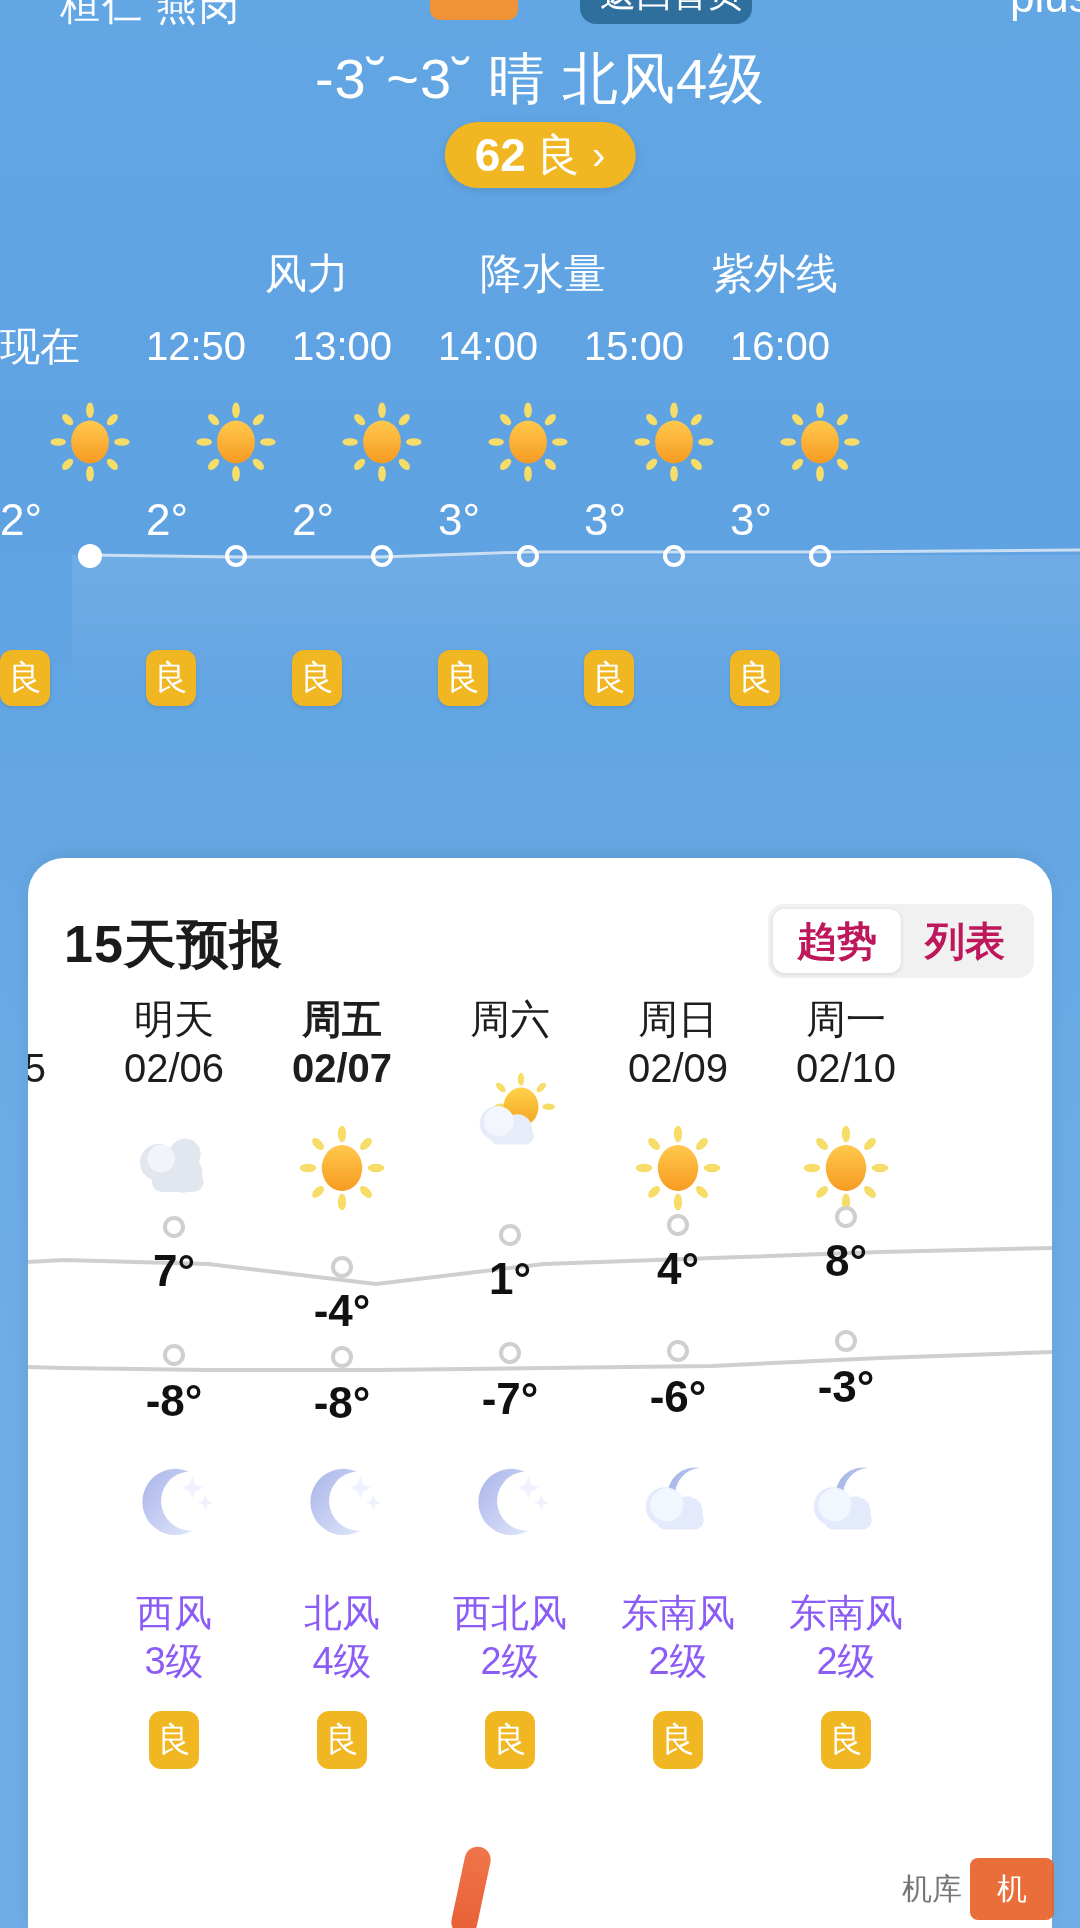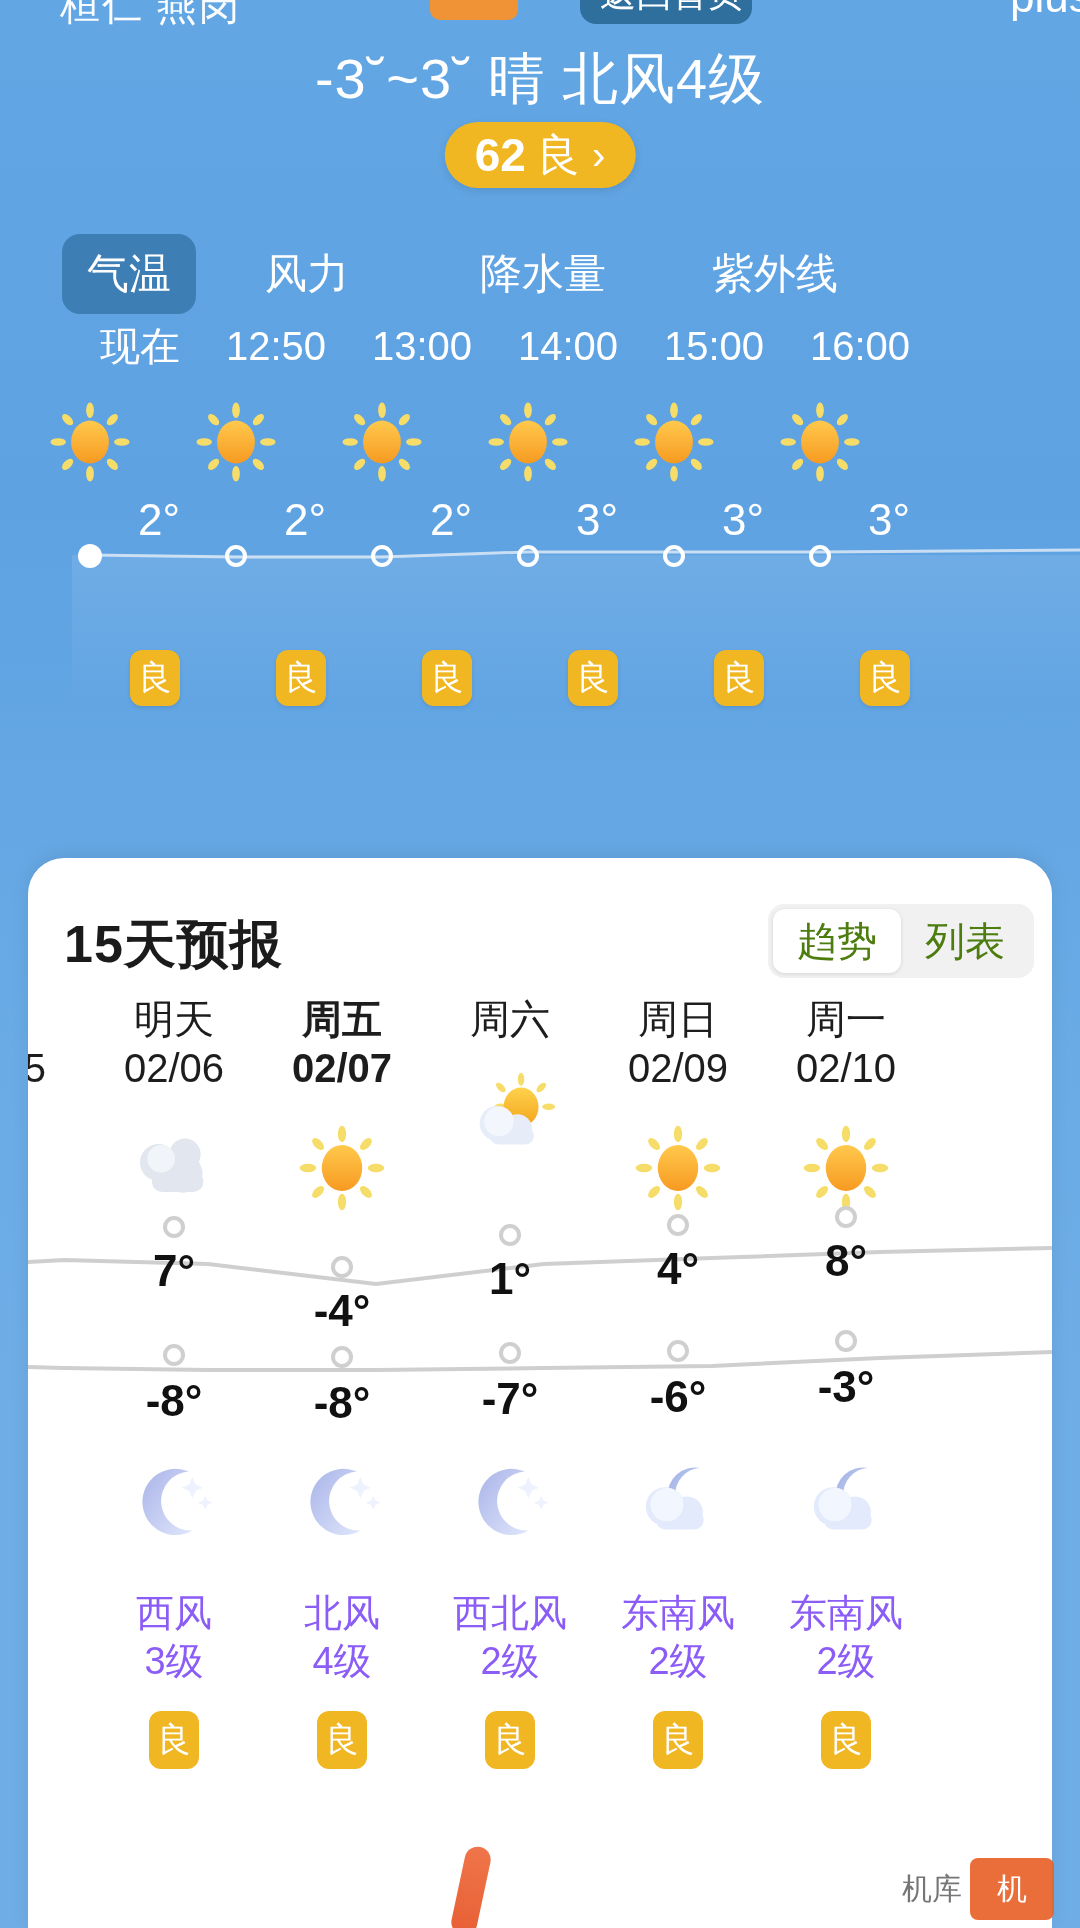--- a/index.html
+++ b/index.html
@@ -34,42 +34,42 @@
   .aqi-arrow{font-size:40px;color:#fff;line-height:1;margin-left:2px;}
 
   
   .tabs{position:absolute;left:0;top:234px;width:1080px;height:80px;}
   .tab{position:absolute;top:0;height:80px;display:flex;align-items:center;justify-content:center;
     font-size:42px;color:#ffffff;}
   .tab.active{background:#3d7eb4;border-radius:18px;}
 
   
   .hours{position:absolute;left:0;top:324px;width:1080px;height:380px;}
-  .hcol{position:absolute;top:0;width:180px;text-align:right;}
+  .hcol{position:absolute;top:0;width:180px;text-align:left;}
   .htime{font-size:40px;color:#ffffff;line-height:1.1;}
   .hicon{height:96px;margin-top:26px;display:flex;align-items:center;justify-content:center;}
   .htemp{font-size:44px;color:#ffffff;margin-top:8px;line-height:1;}
   .hbadge{margin-top:62px;display:inline-flex;align-items:center;justify-content:center;
     width:50px;height:56px;border-radius:12px;background:#f0b723;color:#fff;font-size:34px;
     box-shadow:0 2px 4px rgba(0,0,0,.10);}
 
   
   .hline{position:absolute;left:0;top:324px;width:1080px;height:380px;pointer-events:none;}
   .shade{position:absolute;left:72px;top:555px;width:1008px;height:150px;
     background:linear-gradient(180deg,rgba(255,255,255,.10),rgba(255,255,255,0));}
 
   
   .card{position:absolute;left:28px;top:858px;width:1024px;height:1070px;
     background:#ffffff;border-radius:36px 36px 0 0;box-shadow:0 -4px 18px rgba(0,0,0,.08);
     overflow:hidden;}
   .card-title{position:absolute;left:36px;top:52px;font-size:52px;font-weight:700;color:#1b1b1b;letter-spacing:1px;}
   .seg{position:absolute;right:18px;top:46px;height:74px;border-radius:16px;background:#f1f1f2;
     display:flex;align-items:center;padding:5px;box-sizing:border-box;}
   .seg-item{height:64px;padding:0 24px;display:flex;align-items:center;justify-content:center;
-    font-size:40px;color:#4d7c0f;border-radius:12px;}
+    font-size:40px;color:#be185d;border-radius:12px;font-weight:bold;}
   .seg-item.active{background:#ffffff;box-shadow:0 1px 4px rgba(0,0,0,.12);}
 
   
   .days{position:absolute;left:0;top:138px;width:1024px;height:930px;}
   .dcol{position:absolute;top:0;width:168px;text-align:center;}
   .dname{font-size:40px;color:#1d1d1d;line-height:1.15;}
   .ddate{font-size:40px;color:#1d1d1d;line-height:1.3;}
   .dicon{height:104px;margin-top:22px;display:flex;align-items:center;justify-content:center;}
   .dhigh{font-size:44px;color:#111;font-weight:600;}
   .dlow{font-size:44px;color:#111;font-weight:600;}
@@ -104,23 +104,20 @@
 
   <div class="summary">-3˘~3˘ 晴 北风4级</div>
 
   <div class="aqi-pill">
     <span class="aqi-num">62</span>
     <span class="aqi-lvl">良</span>
     <span class="aqi-arrow">›</span>
   </div>
 
   <div class="tabs" id="tabs">
-      <div class="tab active" style="left: 62px; width: 134px;">
-        <span>气温</span>
-      </div>
       <div class="tab" style="left: 232px; width: 150px;">
         <span>风力</span>
       </div>
       <div class="tab" style="left: 448px; width: 190px;">
         <span>降水量</span>
       </div>
       <div class="tab" style="left: 680px; width: 190px;">
         <span>紫外线</span>
       </div>
     </div>

